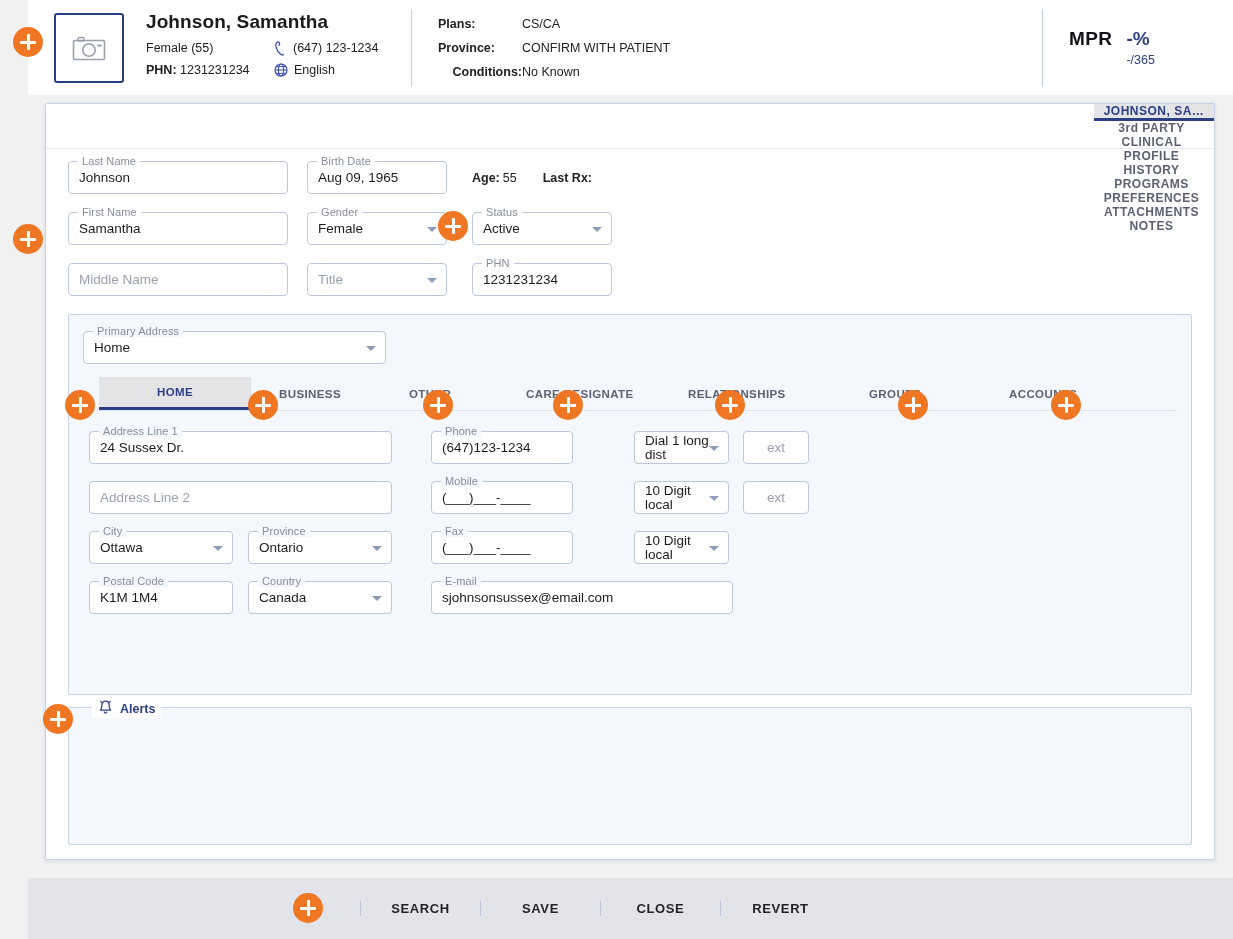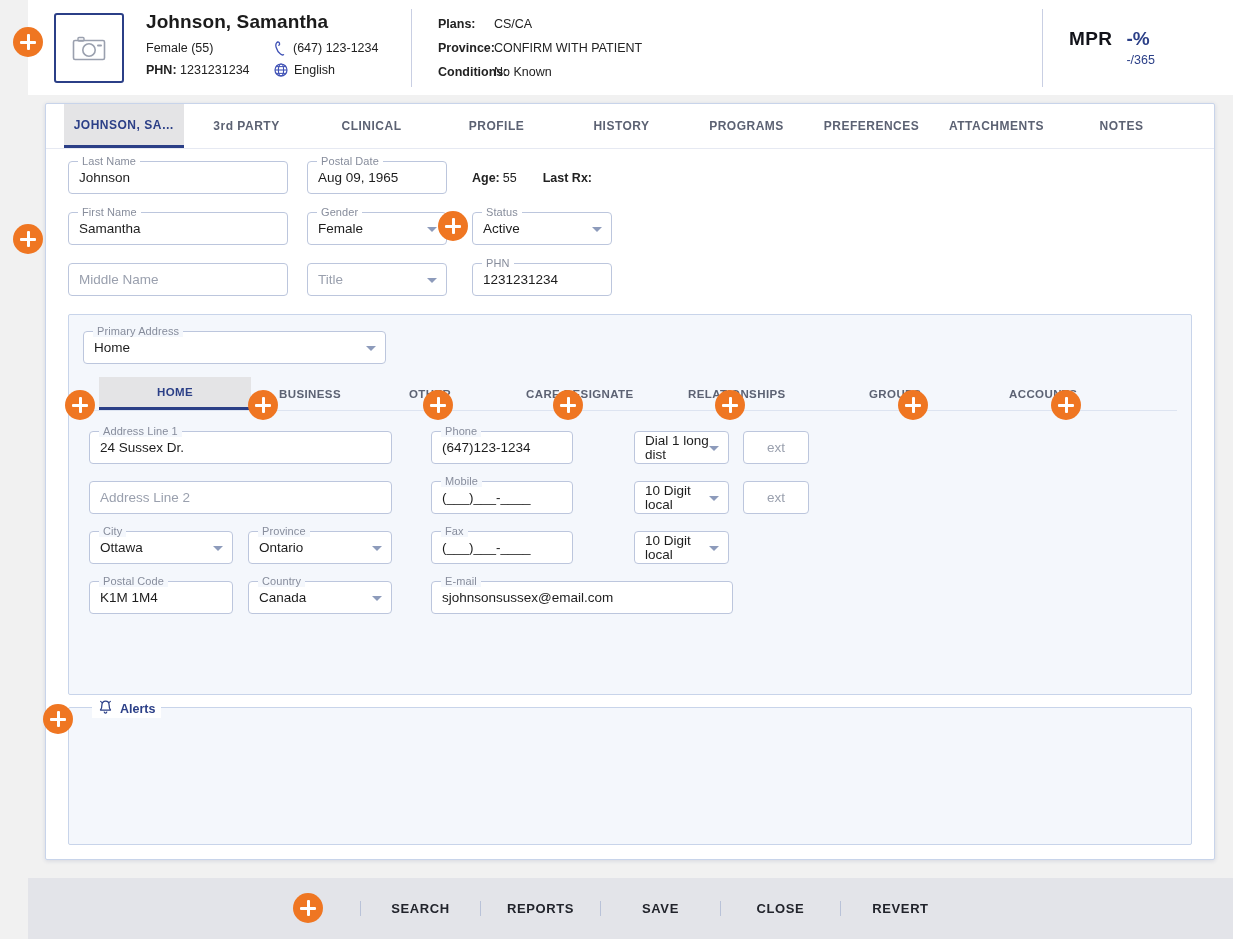--- a/index.html
+++ b/index.html
@@ -76,21 +76,21 @@
     flex: none;
   }
 
   .clinical-block {
     margin-left: 26px;
     flex: none;
     font-size: 12.5px;
   }
   .clin-row { display: flex; margin-bottom: 9px; height: 15px; align-items: center; }
   .clin-row:last-child { margin-bottom: 0; text-align: right; }
-  .clin-label { width: 56px; font-weight: bold; flex: none; }
+  .clin-label { width: 84px; font-weight: bold; flex: none; }
   .clin-value { color: #222; }
 
   .mpr-spacer { flex: 1 1 auto; }
 
   .mpr-block {
     display: flex;
     align-items: flex-start;
     padding-left: 26px;
     width: 190px;
     flex: none;
@@ -131,20 +131,21 @@
     box-shadow: 0 1px 4px rgba(40,60,110,.14);
   }
 
   
   .tabstrip {
     height: 45px;
     display: flex;
     align-items: flex-end;
     border-bottom: 1px solid #e6e9f2;
     padding-left: 18px;
+    flex-direction: column;
   }
   .tab {
     font-size: 12px;
     font-weight: bold;
     letter-spacing: .5px;
     color: #5c6273;
     height: 44px;
     display: flex;
     align-items: center;
     justify-content: center;
@@ -456,21 +457,21 @@
     <div class="r1">
       <div class="c-name">
         <div class="fld">
           <span class="legend">Last Name</span>
           <span class="val">Johnson</span>
         </div>
       </div>
       <div class="c-gap"></div>
       <div class="c-mid">
         <div class="fld">
-          <span class="legend">Postal Date</span>
+          <span class="legend">Birth Date</span>
           <span class="val">Aug 09, 1965</span>
         </div>
       </div>
       <div class="age-rx">
         <span><b>Age:</b><span class="sep">55</span></span>
         <span><b>Last Rx:</b><span class="sep"></span></span>
       </div>
     </div>
 
     <div class="r2">
@@ -669,21 +670,20 @@
       <div class="alerts-box"></div>
     </div>
 
   </div>
 </div>
 
 <div class="toolbar">
   <div class="tb-pad"></div>
   <div class="tb-plus-cell"></div>
   <div class="tb-btn">SEARCH</div>
-  <div class="tb-btn">REPORTS</div>
   <div class="tb-btn">SAVE</div>
   <div class="tb-btn">CLOSE</div>
   <div class="tb-btn">REVERT</div>
   <div class="tb-tail"></div>
 </div>
 
 <div class="plus" style="left:13px;  top:27px;"></div>
 <div class="plus" style="left:13px;  top:224px;"></div>
 <div class="plus" style="left:438px; top:211px;"></div>
 <div class="plus" style="left:65px;  top:390px;"></div>

